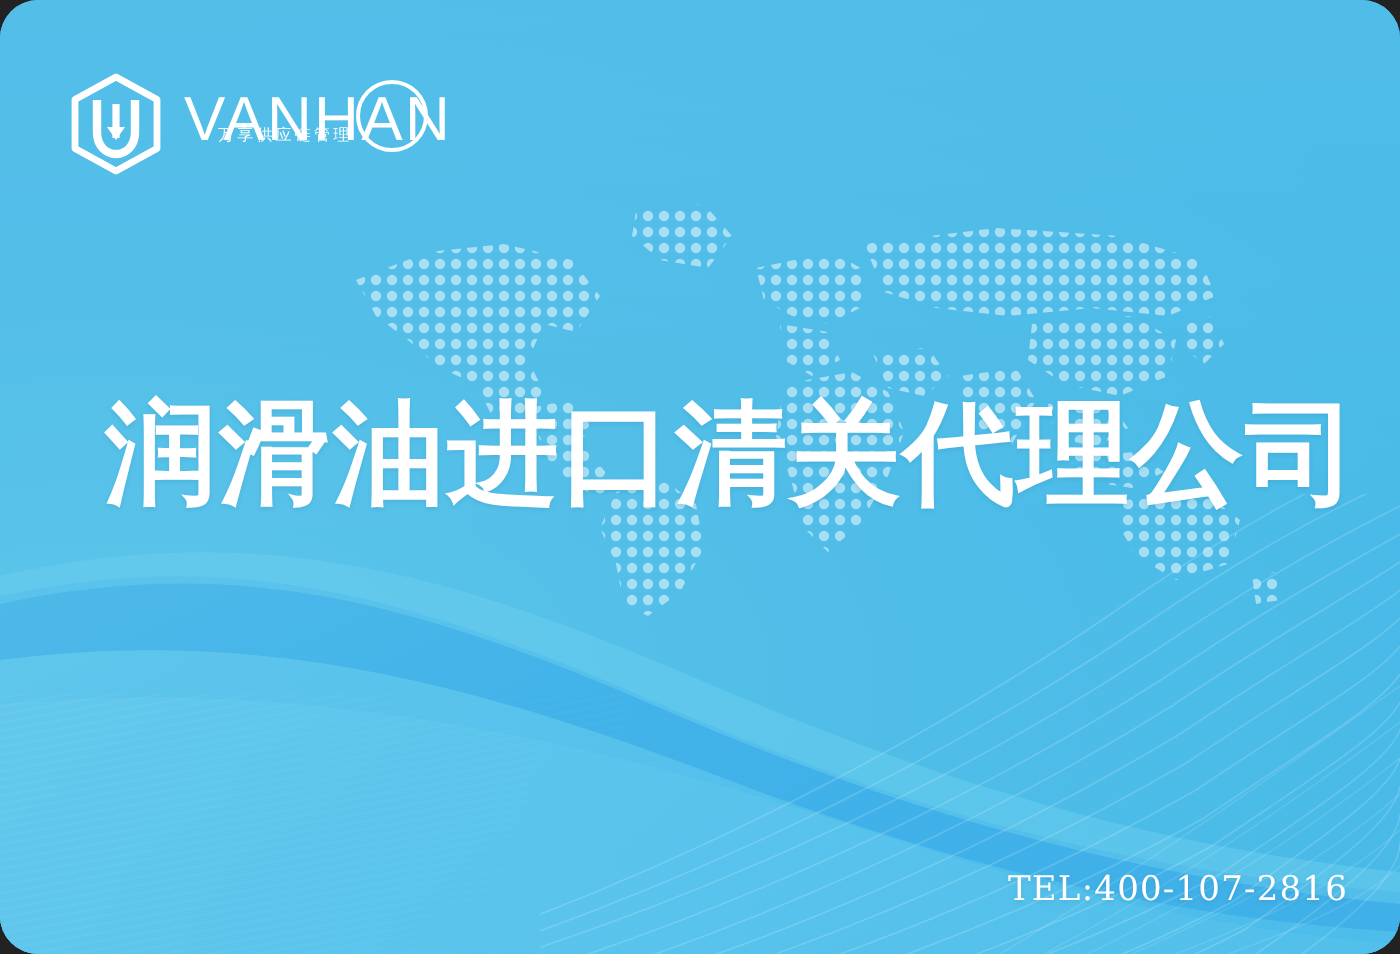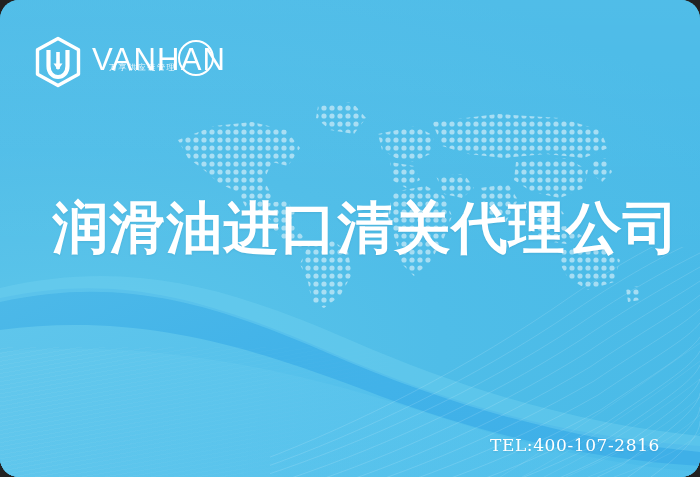--- a/index.html
+++ b/index.html
@@ -75,21 +75,21 @@
     letter-spacing:1px;
     color:#ffffff;font-weight:700;
     font-family:"DejaVu Sans","Liberation Sans",sans-serif;
     white-space:nowrap;
     text-shadow:0 1px 2px rgba(40,120,160,.18);
     margin-left:16px;
   }
 
   
   .tel{
-    position:absolute;right:40px;bottom:22px;
+    position:absolute;right:26px;bottom:22px;
     font-size:17px;letter-spacing:.6px;color:#ffffff;
     font-family:"DejaVu Serif","Liberation Serif",serif;
     white-space:nowrap;
     text-shadow:0 1px 2px rgba(40,120,160,.22);
   }
 </style>
 </head>
 <body>
 
 <div id="banner">

